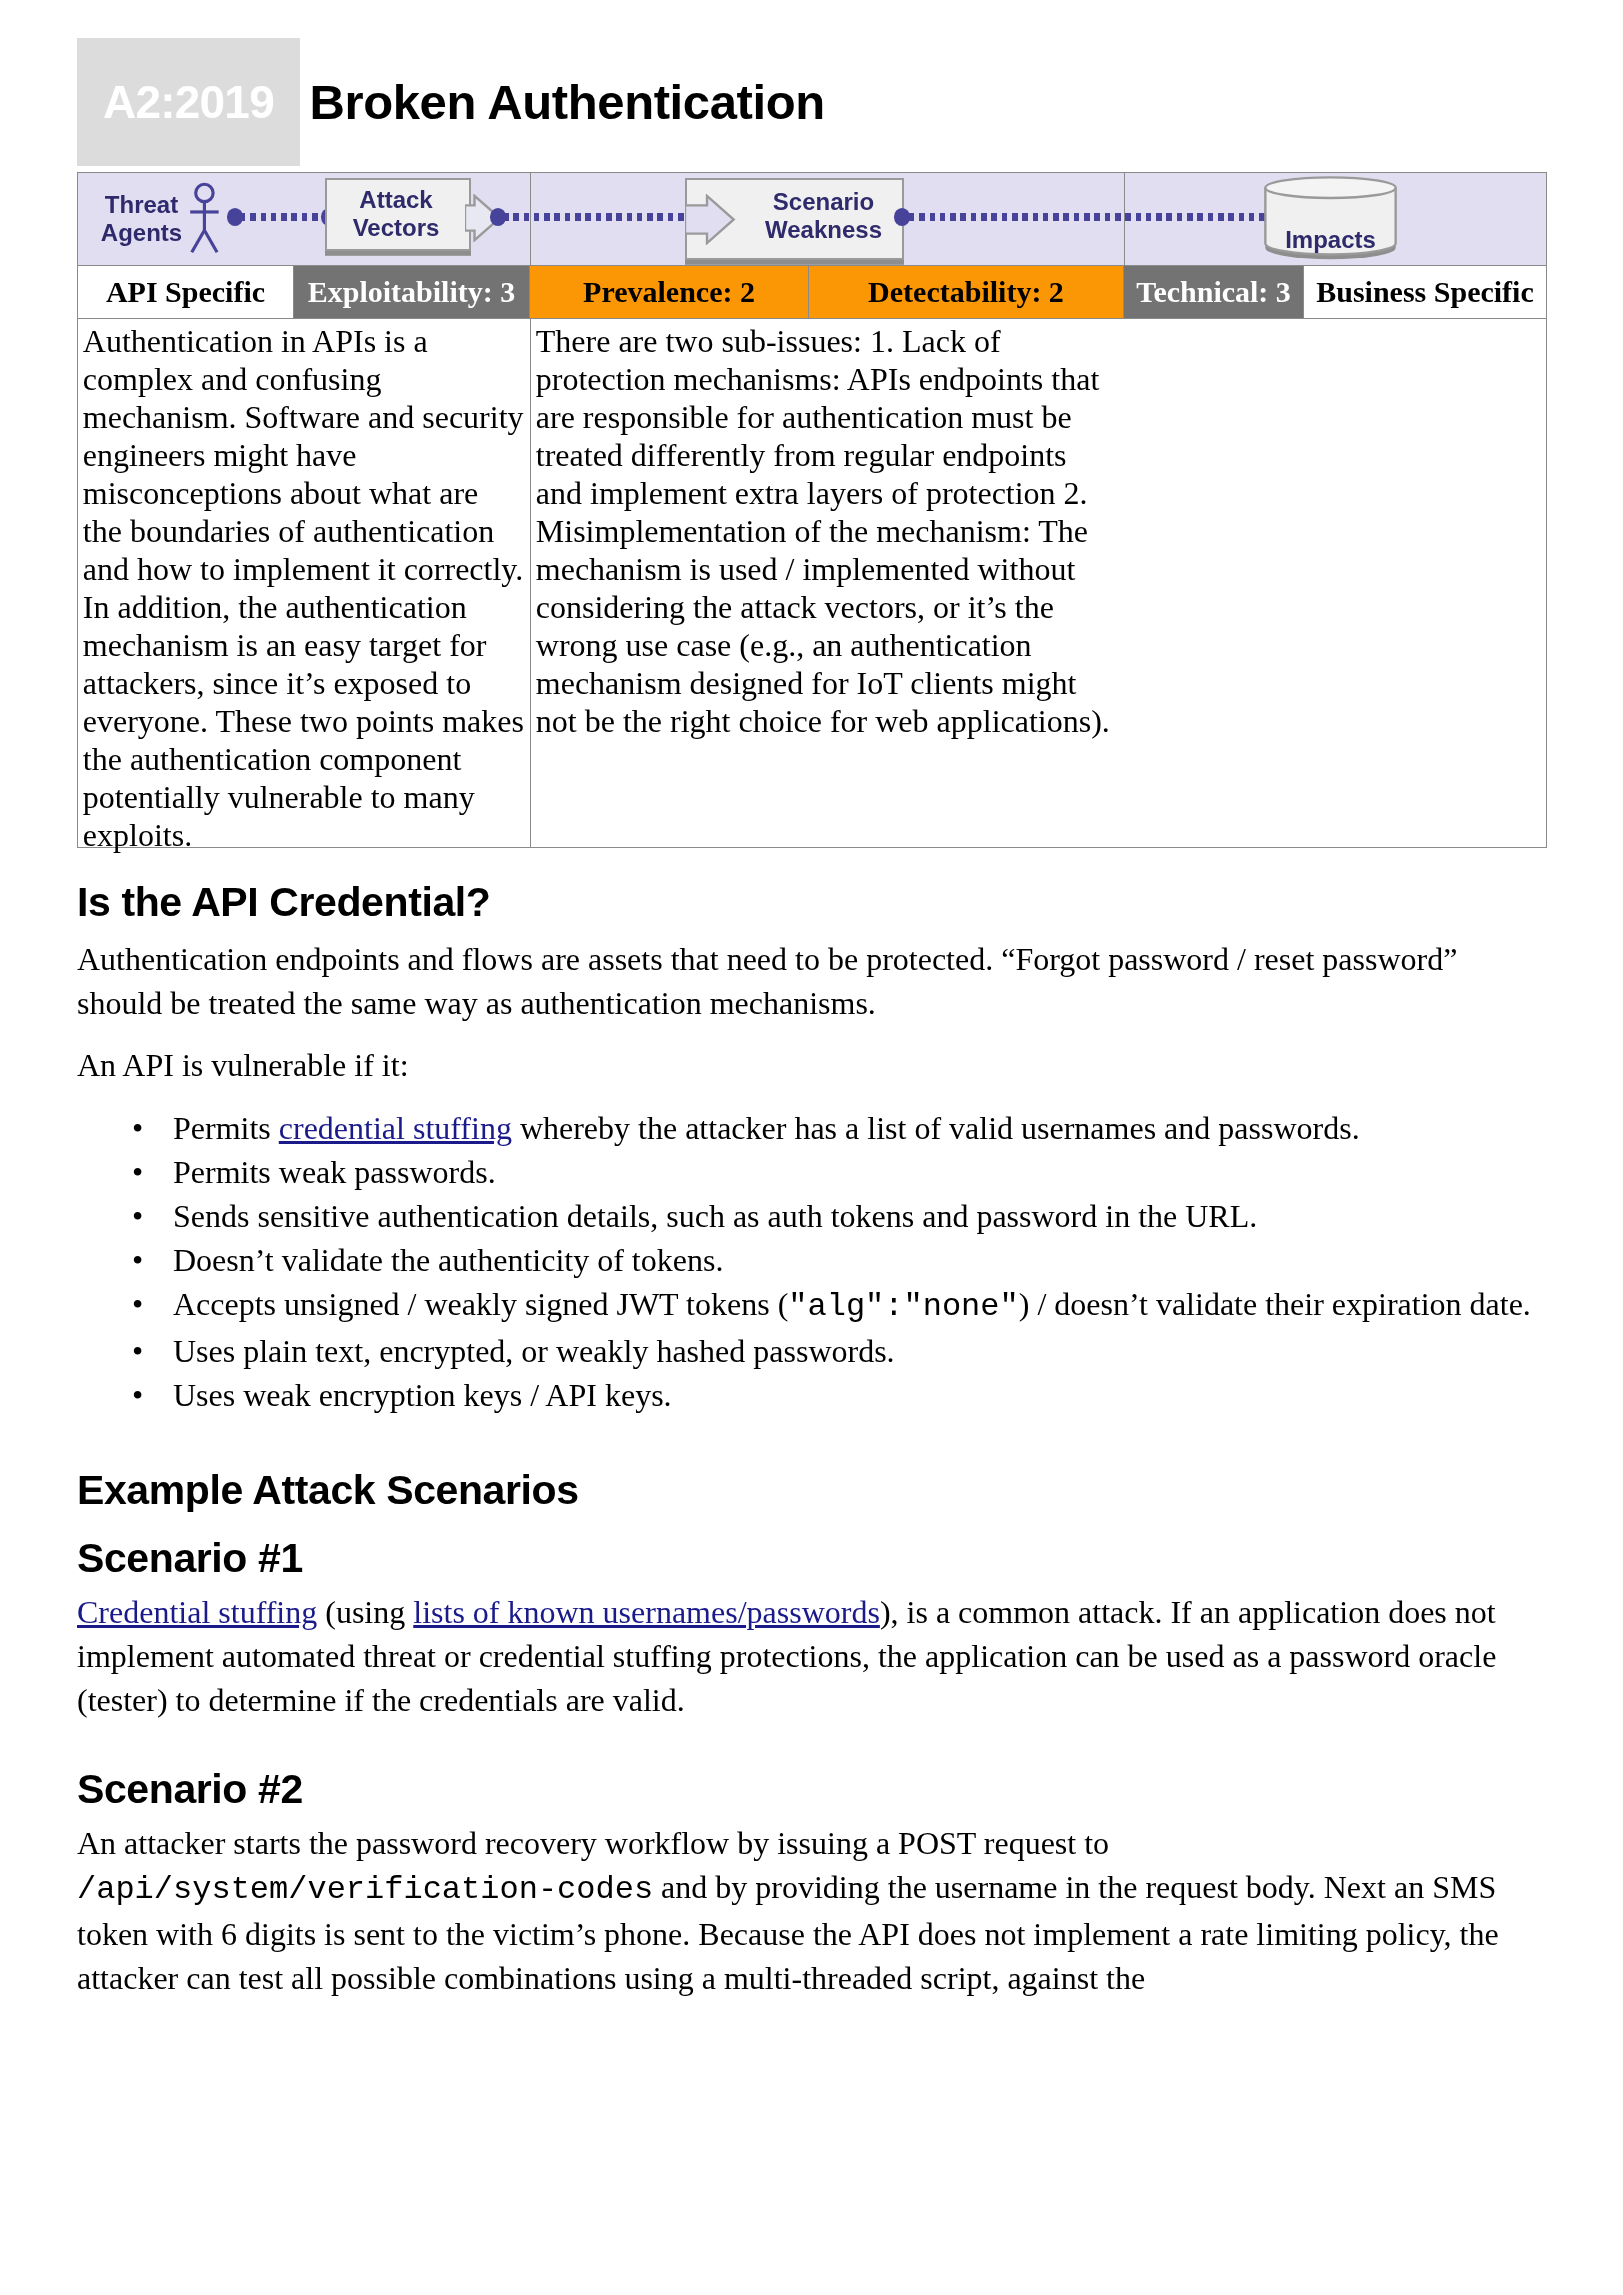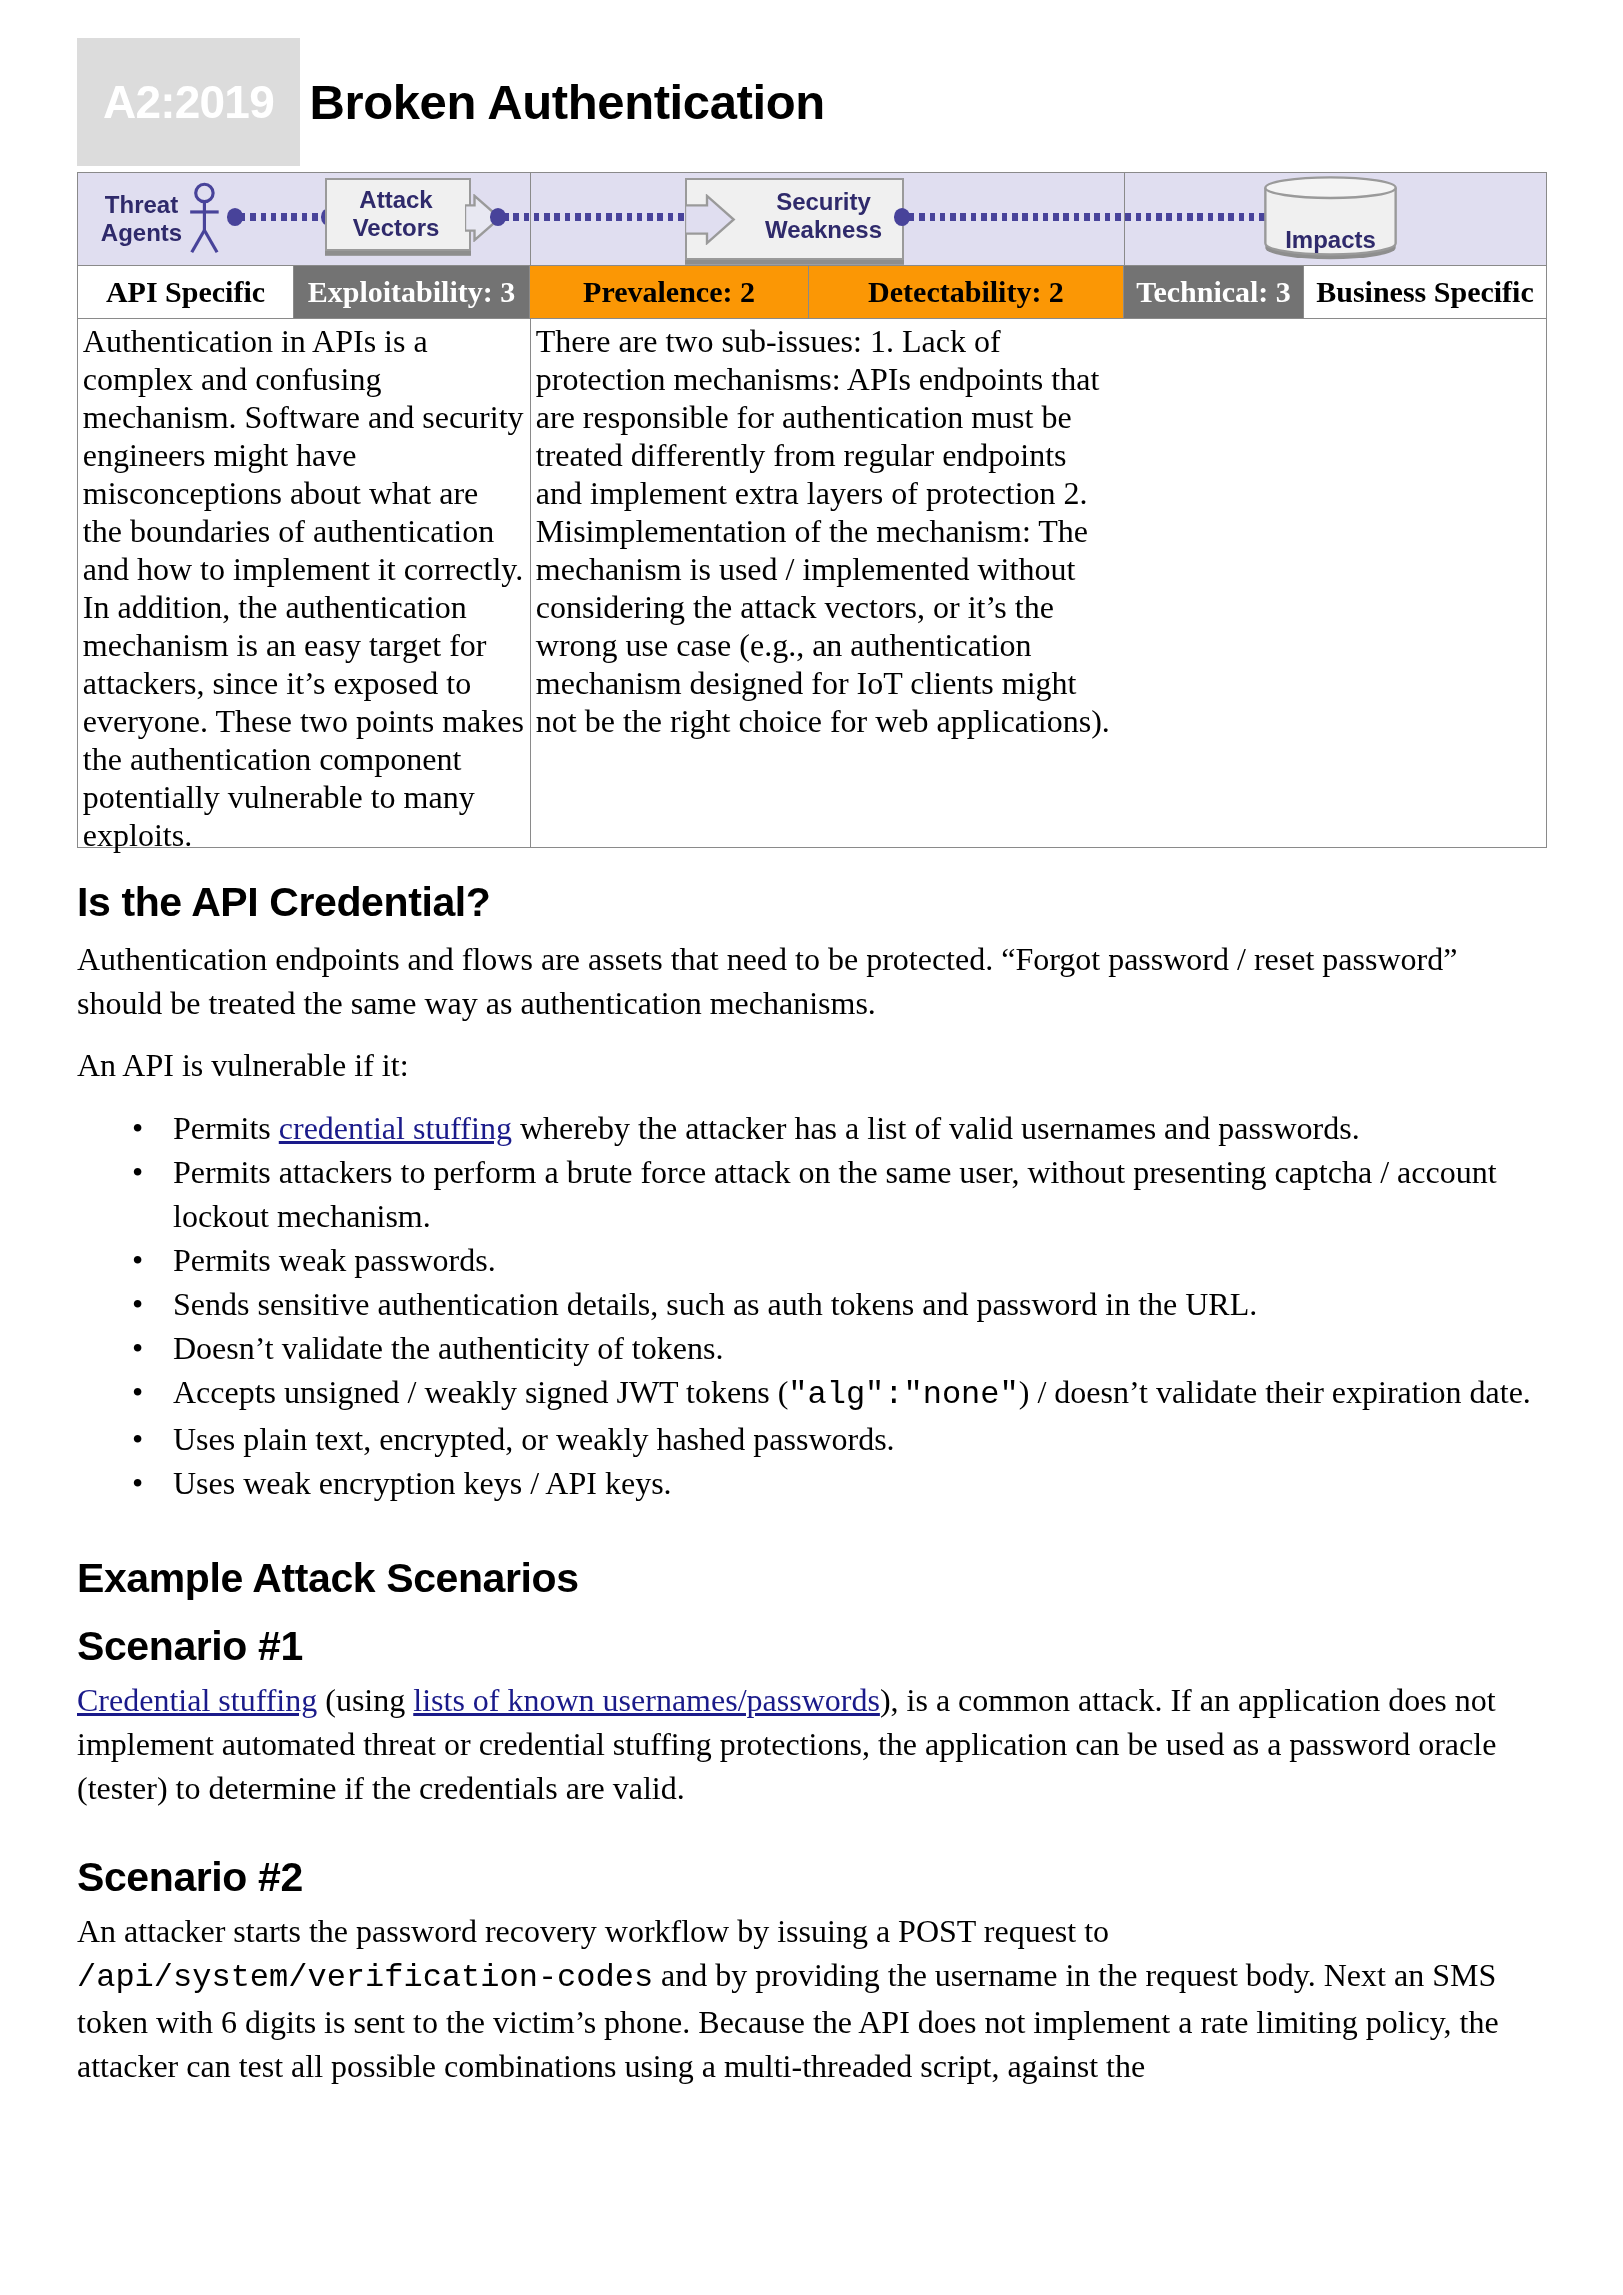--- a/index.html
+++ b/index.html
@@ -112,21 +112,21 @@
         <div>Vectors</div>
       </div>
       <div class="dot" style="left:412px; top:35px;"></div>
       <div class="dotted-line" style="left:425px; top:40px; width:220px;"></div>
 
       <div class="d-box" style="left:607px; top:4.8px; width:219px; height:82px;"></div>
       <svg style="position:absolute; left:607px; top:20.6px;" width="55" height="51" viewBox="0 0 70 64">
         <polygon points="0,14 28,14 28,2 62,32 28,62 28,50 0,50" fill="#e0def0" stroke="#9a9a9a" stroke-width="3"></polygon>
       </svg>
       <div class="d-label" style="left:682px; top:14.3px; width:127px;">
-        <div>Security</div>
+        <div>Scenario</div>
         <div>Weakness</div>
       </div>
       <div class="dot" style="left:816px; top:35px;"></div>
       <div class="dotted-line" style="left:831px; top:40px; width:380px;"></div>
       <div class="dot" style="left:1206px; top:35px;"></div>
 
       <svg style="position:absolute; left:1181px; top:1.6px;" width="143" height="89" viewBox="0 0 180 112">
         <path d="M8 18 L8 92 A82 14 0 0 0 172 92 L172 18" fill="#8e8e8e"></path>
         <path d="M8 16 L8 86 A82 14 0 0 0 172 86 L172 16" fill="#f0f0f0" stroke="#9a9a9a" stroke-width="3"></path>
         <ellipse cx="90" cy="16" rx="82" ry="13" fill="#f4f4f4" stroke="#9a9a9a" stroke-width="3"></ellipse>
@@ -148,21 +148,20 @@
       <div class="body-cell" style="width:594px">There are two sub-issues: 1. Lack of protection mechanisms: APIs endpoints that are responsible for authentication must be treated differently from regular endpoints and implement extra layers of protection 2. Misimplementation of the mechanism: The mechanism is used / implemented without considering the attack vectors, or it’s the wrong use case (e.g., an authentication mechanism designed for IoT clients might not be the right choice for web applications).</div>
     </div>
   </div>
 
   <h2 class="sec" style="margin-top:30px;">Is the API Credential?</h2>
   <p class="para" style="margin-top:11px;">Authentication endpoints and flows are assets that need to be protected. “Forgot password / reset password” should be treated the same way as authentication mechanisms.</p>
   <p class="para" style="margin-top:17.4px;">An API is vulnerable if it:</p>
 
   <ul class="bullets" style="margin-top:19px;">
     <li><span>Permits </span><a class="lnk">credential stuffing</a><span> whereby the attacker has a list of valid usernames and passwords.</span></li>
-    <li>Permits attackers to perform a brute force attack on the same user, without presenting captcha / account lockout mechanism.</li>
     <li>Permits weak passwords.</li>
     <li>Sends sensitive authentication details, such as auth tokens and password in the URL.</li>
     <li>Doesn’t validate the authenticity of tokens.</li>
     <li><span>Accepts unsigned / weakly signed JWT tokens (</span><code class="mono">"alg":"none"</code><span>) / doesn’t validate their expiration date.</span></li>
     <li>Uses plain text, encrypted, or weakly hashed passwords.</li>
     <li>Uses weak encryption keys / API keys.</li>
   </ul>
 
   <h2 class="sec" style="margin-top:49px;">Example Attack Scenarios</h2>
 

